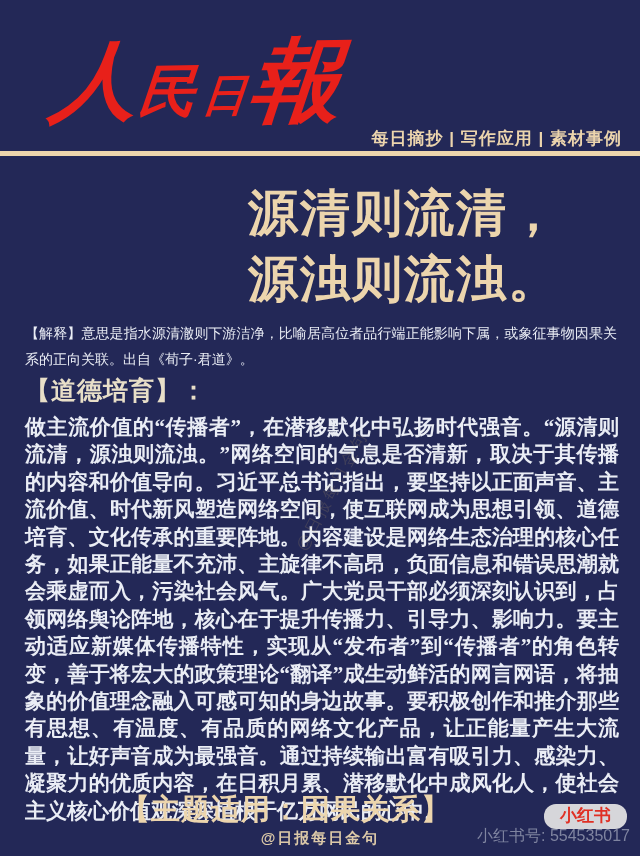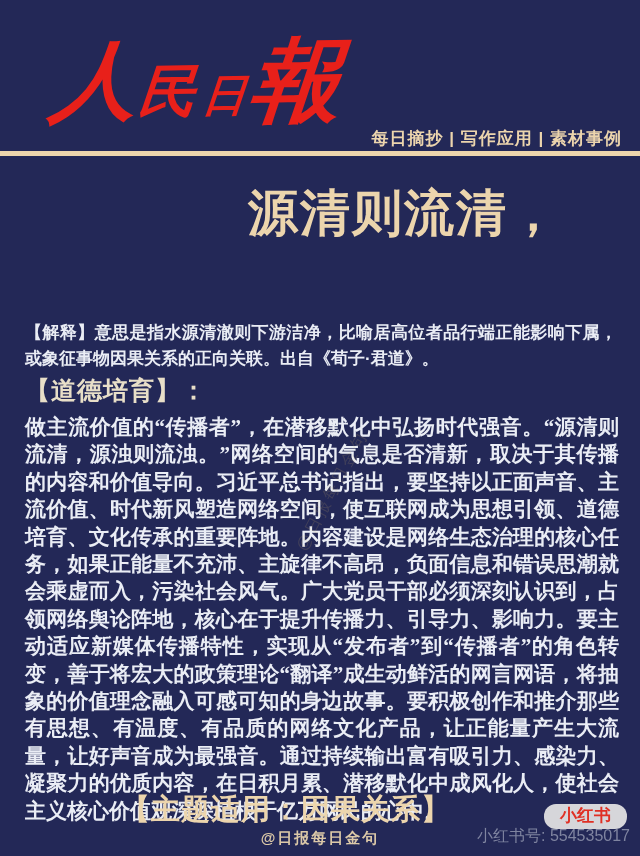--- a/index.html
+++ b/index.html
@@ -24,22 +24,22 @@
   .tagline{position:absolute;right:18px;top:127px;color:var(--cream);
            font-size:17px;font-weight:bold;letter-spacing:1px;margin-left:40px;}
 
   .rule{position:absolute;left:0;top:151px;width:640px;height:5px;background:var(--cream);}
 
   .title{position:absolute;left:0;top:180px;width:560px;text-align:right;
          color:var(--cream);font-family:"DejaVu Serif","Liberation Serif",serif;
          font-weight:bold;font-size:50px;line-height:66px;letter-spacing:2px;}
 
   .explain{position:absolute;left:25px;top:320px;width:592px;margin:0;
-           color:var(--text_white);font-size:17px;line-height:26px;
-           text-align:justify;font-weight:bold;}
+           color:var(--text_white);font-size:14px;line-height:26px;
+           text-align:justify;font-weight:normal;}
 
   .example-label{position:absolute;left:25px;top:374px;color:var(--cream_soft);
                  font-size:25px;font-weight:bold;letter-spacing:1px;}
 
   .body-text{position:absolute;left:25px;top:414px;width:594px;margin:0;
              color:var(--text_white);font-size:21px;line-height:27.4px;
              text-align:justify;font-weight:bold;font-family:Liberation Serif, serif;}
 
   .watermark{position:absolute;left:292px;top:545px;color:var(--wm);opacity:.16;
              font-size:16px;transform:rotate(-62deg);transform-origin:left top;
@@ -69,20 +69,21 @@
     <span class="lc2">日</span>
     <span class="lc3">報</span>
   </div>
 
   <div class="tagline">每日摘抄 | 写作应用 | 素材事例</div>
 
   <div class="rule"></div>
 
   <div class="title">
     <div>源清则流清，</div>
+    <div>源浊则流浊。</div>
   </div>
 
   <p class="explain">【解释】意思是指水源清澈则下游洁净，比喻居高位者品行端正能影响下属，或象征事物因果关系的正向关联。出自《荀子·君道》。</p>
 
   <div class="example-label">【道德培育】：</div>
 
   <p class="body-text">做主流价值的“传播者”，在潜移默化中弘扬时代强音。“源清则流清，源浊则流浊。”网络空间的气息是否清新，取决于其传播的内容和价值导向。习近平总书记指出，要坚持以正面声音、主流价值、时代新风塑造网络空间，使互联网成为思想引领、道德培育、文化传承的重要阵地。内容建设是网络生态治理的核心任务，如果正能量不充沛、主旋律不高昂，负面信息和错误思潮就会乘虚而入，污染社会风气。广大党员干部必须深刻认识到，占领网络舆论阵地，核心在于提升传播力、引导力、影响力。要主动适应新媒体传播特性，实现从“发布者”到“传播者”的角色转变，善于将宏大的政策理论“翻译”成生动鲜活的网言网语，将抽象的价值理念融入可感可知的身边故事。要积极创作和推介那些有思想、有温度、有品质的网络文化产品，让正能量产生大流量，让好声音成为最强音。通过持续输出富有吸引力、感染力、凝聚力的优质内容，在日积月累、潜移默化中成风化人，使社会主义核心价值观深深植根于亿万网民的心中。</p>
 
   <div class="watermark">@日报每日金句</div>
 

